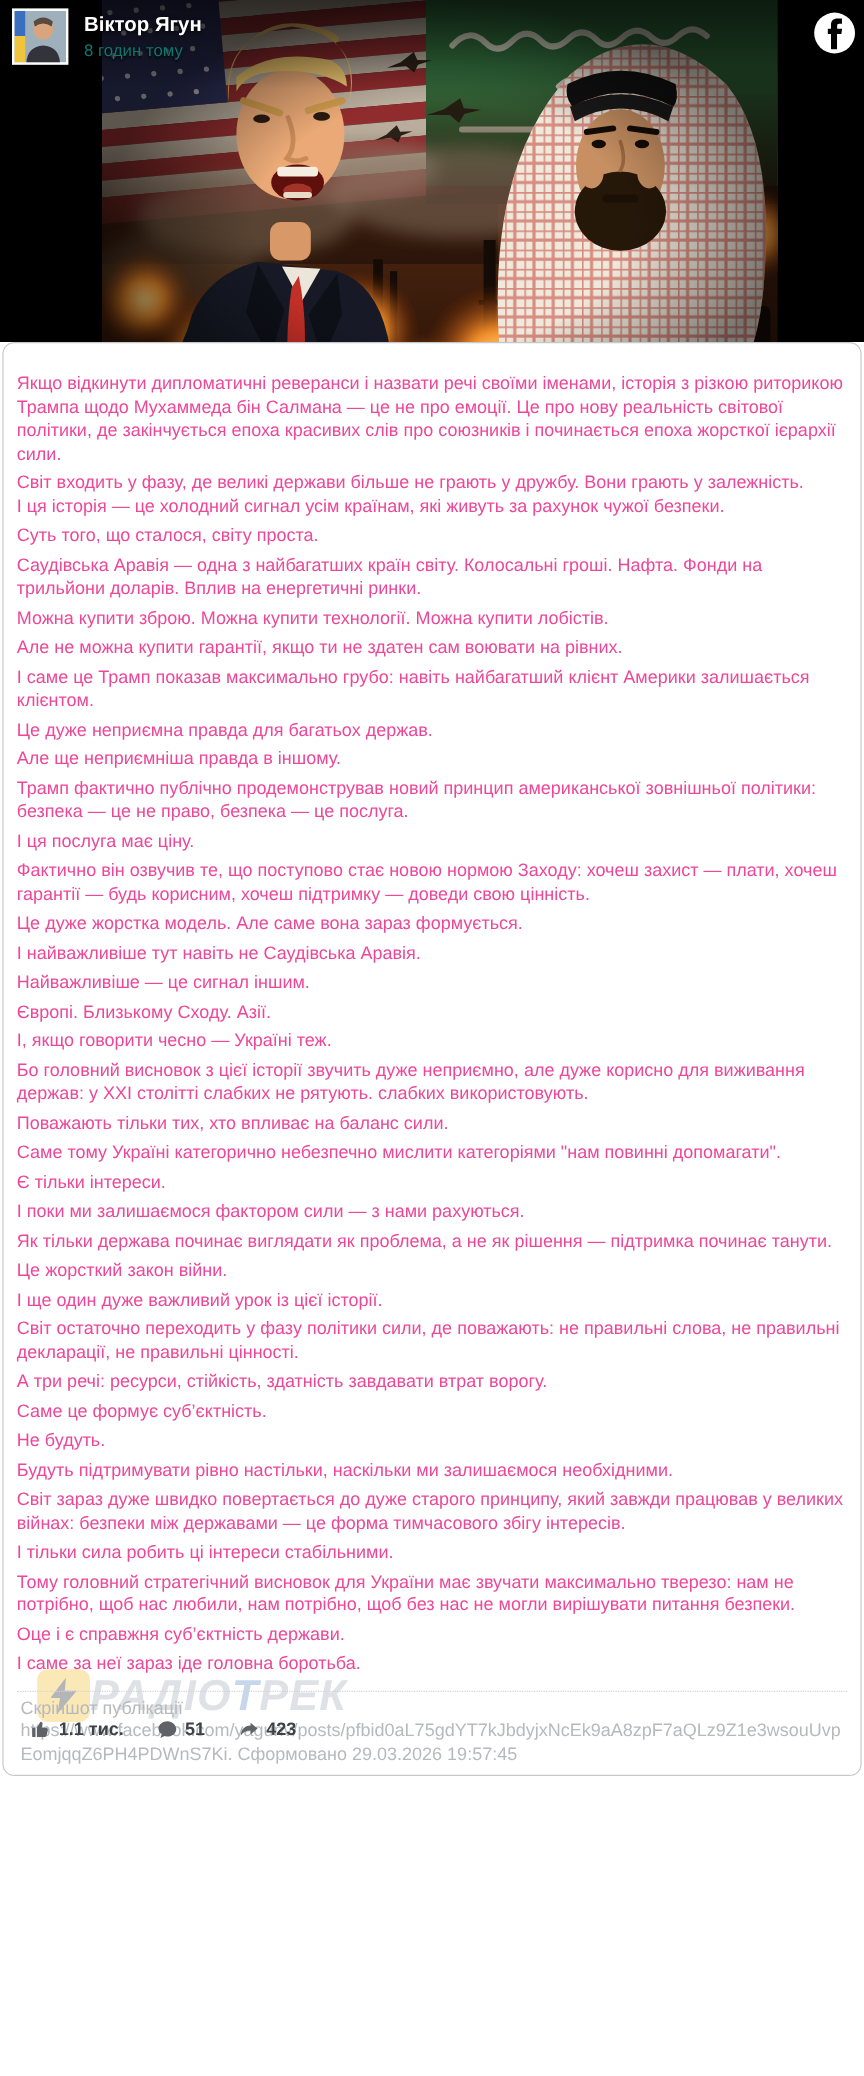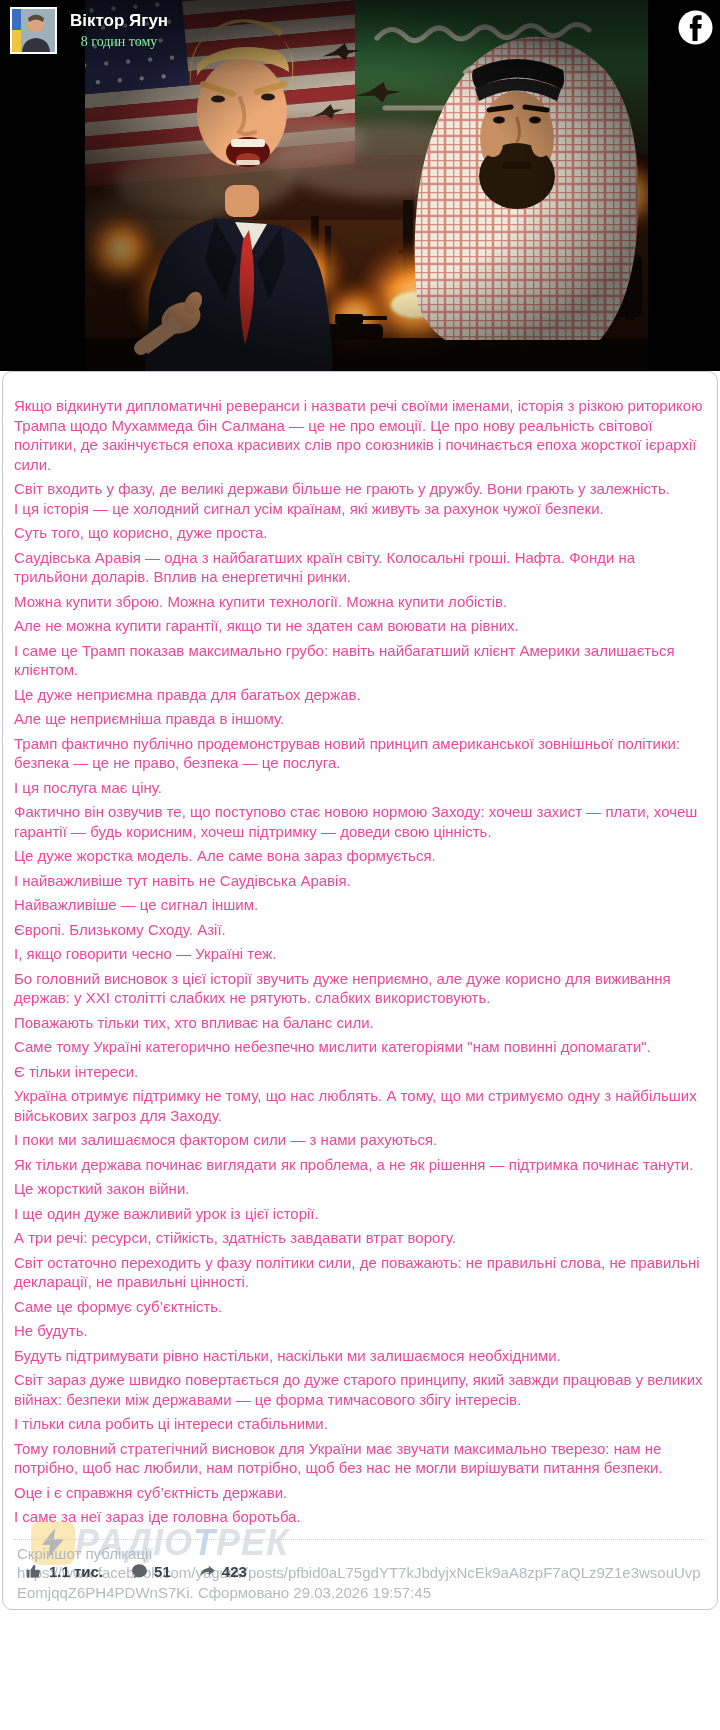--- a/index.html
+++ b/index.html
@@ -1,30 +1,30 @@
 <!DOCTYPE html>
 <html><head>
 <meta charset="utf-8">
 <style>
   html,body{margin:0;padding:0;background:#ffffff;}
   body{width:720px;font-family:"Liberation Sans",sans-serif;-webkit-font-smoothing:antialiased;}
   .page{width:720px;position:relative;background:#fff;}
 
   
-  .hero{position:relative;width:720px;height:371px;background:#000;overflow:hidden;text-align:center;}
+  .hero{position:relative;width:720px;height:285px;background:#000;overflow:hidden;}
   .hero-img{position:absolute;left:85px;top:0;width:563px;height:371px;display:block;}
   .hero-shade{position:absolute;left:0;top:0;width:720px;height:74px;
     background:linear-gradient(180deg,rgba(0,0,0,.50),rgba(0,0,0,0));pointer-events:none;}
 
   .header-ov{position:absolute;left:0;top:0;width:720px;display:flex;align-items:flex-start;padding:7px 10px;box-sizing:border-box;}
   .avatar{width:43px;height:43px;background:#fff;padding:2px;flex:0 0 auto;box-shadow:0 1px 3px rgba(0,0,0,.6);}
   .avatar svg{display:block;}
   .hmeta{margin-left:13px;padding-top:4px;}
   .hname{font-size:17px;font-weight:bold;color:#ffffff;text-shadow:0 1px 3px rgba(0,0,0,.9);line-height:1.2;}
-  .htime{font-size:14px;color:#86efac;text-shadow:0 1px 2px rgba(0,0,0,.9);margin-top:3px;font-family:Liberation Serif, serif;}
+  .htime{font-size:14px;color:#0f766e;text-shadow:0 1px 2px rgba(0,0,0,.9);margin-top:3px;}
   .fb-badge{position:absolute;right:7px;top:10px;width:35px;height:35px;}
 
   
   .card{position:relative;margin:0 2px 3px;background:#fff;border:1px solid #c6c8cc;border-radius:10px;
         padding:24px 11px 0;box-sizing:border-box;}
   .post-text{position:relative;z-index:1;}
   .para{margin:0 0 5px;font-size:15px;line-height:1.3;color:#ec4899;white-space:pre-line;}
 
   
   .wm-logo{position:absolute;left:28px;bottom:44px;z-index:0;display:flex;align-items:center;
@@ -310,46 +310,45 @@
       <path fill="#000000" d="M23.8 18.9h-3.7V32h-5.2V18.9h-2.7v-4.5h2.7v-3c0-3.7 1.6-5.9 5.9-5.9h3.5V10h-2.2c-1.6 0-1.9.6-1.9 1.9v2.5h4.2l-.6 4.5z"></path>
     </svg>
   </div>
 
   <div class="card">
 
     <div class="post-text">
         <p class="para">Якщо відкинути дипломатичні реверанси і назвати речі своїми іменами, історія з різкою риторикою Трампа щодо Мухаммеда бін Салмана — це не про емоції. Це про нову реальність світової політики, де закінчується епоха красивих слів про союзників і починається епоха жорсткої ієрархії сили.</p>
         <p class="para">Світ входить у фазу, де великі держави більше не грають у дружбу. Вони грають у залежність.
 І ця історія — це холодний сигнал усім країнам, які живуть за рахунок чужої безпеки.</p>
-        <p class="para">Суть того, що корисно, дуже проста.</p>
+        <p class="para">Суть того, що сталося, світу проста.</p>
         <p class="para">Саудівська Аравія — одна з найбагатших країн світу. Колосальні гроші. Нафта. Фонди на трильйони доларів. Вплив на енергетичні ринки.</p>
         <p class="para">Можна купити зброю. Можна купити технології. Можна купити лобістів.</p>
         <p class="para">Але не можна купити гарантії, якщо ти не здатен сам воювати на рівних.</p>
         <p class="para">І саме це Трамп показав максимально грубо: навіть найбагатший клієнт Америки залишається клієнтом.</p>
         <p class="para">Це дуже неприємна правда для багатьох держав.</p>
         <p class="para">Але ще неприємніша правда в іншому.</p>
         <p class="para">Трамп фактично публічно продемонстрував новий принцип американської зовнішньої політики: безпека — це не право, безпека — це послуга.</p>
         <p class="para">І ця послуга має ціну.</p>
         <p class="para">Фактично він озвучив те, що поступово стає новою нормою Заходу: хочеш захист — плати, хочеш гарантії — будь корисним, хочеш підтримку — доведи свою цінність.</p>
         <p class="para">Це дуже жорстка модель. Але саме вона зараз формується.</p>
         <p class="para">І найважливіше тут навіть не Саудівська Аравія.</p>
         <p class="para">Найважливіше — це сигнал іншим.</p>
         <p class="para">Європі. Близькому Сходу. Азії.</p>
         <p class="para">І, якщо говорити чесно — Україні теж.</p>
         <p class="para">Бо головний висновок з цієї історії звучить дуже неприємно, але дуже корисно для виживання держав: у XXI столітті слабких не рятують. слабких використовують.</p>
         <p class="para">Поважають тільки тих, хто впливає на баланс сили.</p>
         <p class="para">Саме тому Україні категорично небезпечно мислити категоріями "нам повинні допомагати".</p>
         <p class="para">Є тільки інтереси.</p>
-        <p class="para">Україна отримує підтримку не тому, що нас люблять. А тому, що ми стримуємо одну з найбільших військових загроз для Заходу.</p>
         <p class="para">І поки ми залишаємося фактором сили — з нами рахуються.</p>
         <p class="para">Як тільки держава починає виглядати як проблема, а не як рішення — підтримка починає танути.</p>
         <p class="para">Це жорсткий закон війни.</p>
         <p class="para">І ще один дуже важливий урок із цієї історії.</p>
+        <p class="para">Світ остаточно переходить у фазу політики сили, де поважають: не правильні слова, не правильні декларації, не правильні цінності.</p>
         <p class="para">А три речі: ресурси, стійкість, здатність завдавати втрат ворогу.</p>
-        <p class="para">Світ остаточно переходить у фазу політики сили, де поважають: не правильні слова, не правильні декларації, не правильні цінності.</p>
         <p class="para">Саме це формує суб’єктність.</p>
         <p class="para">Не будуть.</p>
         <p class="para">Будуть підтримувати рівно настільки, наскільки ми залишаємося необхідними.</p>
         <p class="para">Світ зараз дуже швидко повертається до дуже старого принципу, який завжди працював у великих війнах: безпеки між державами — це форма тимчасового збігу інтересів.</p>
         <p class="para">І тільки сила робить ці інтереси стабільними.</p>
         <p class="para">Тому головний стратегічний висновок для України має звучати максимально тверезо: нам не потрібно, щоб нас любили, нам потрібно, щоб без нас не могли вирішувати питання безпеки.</p>
         <p class="para">Оце і є справжня суб’єктність держави.</p>
         <p class="para">І саме за неї зараз іде головна боротьба.</p>
       </div>
 

